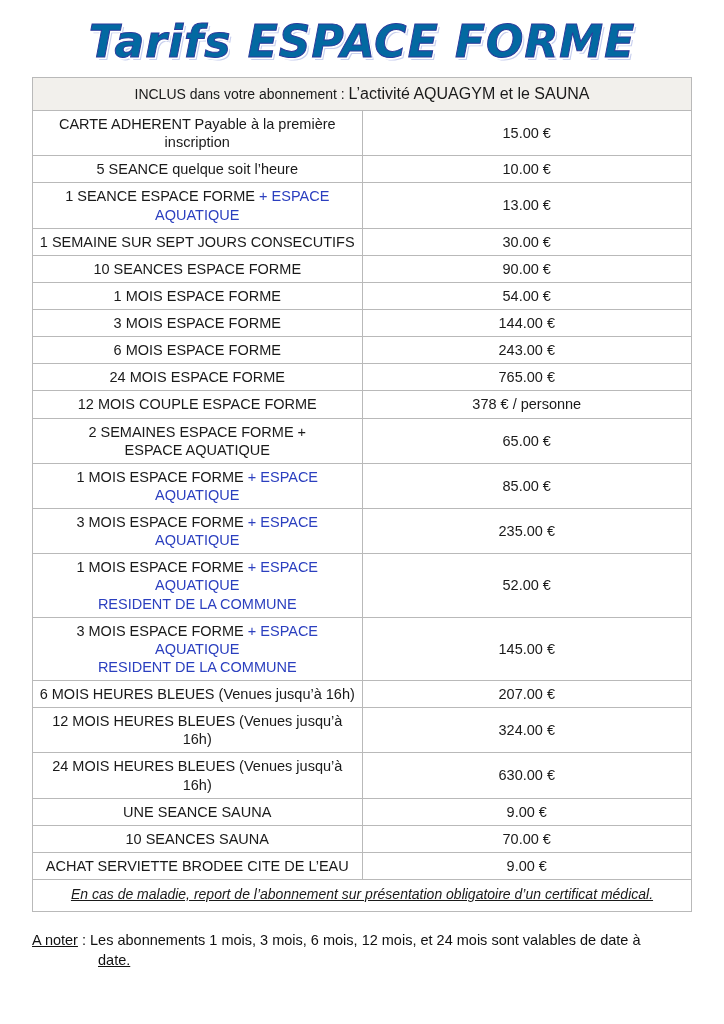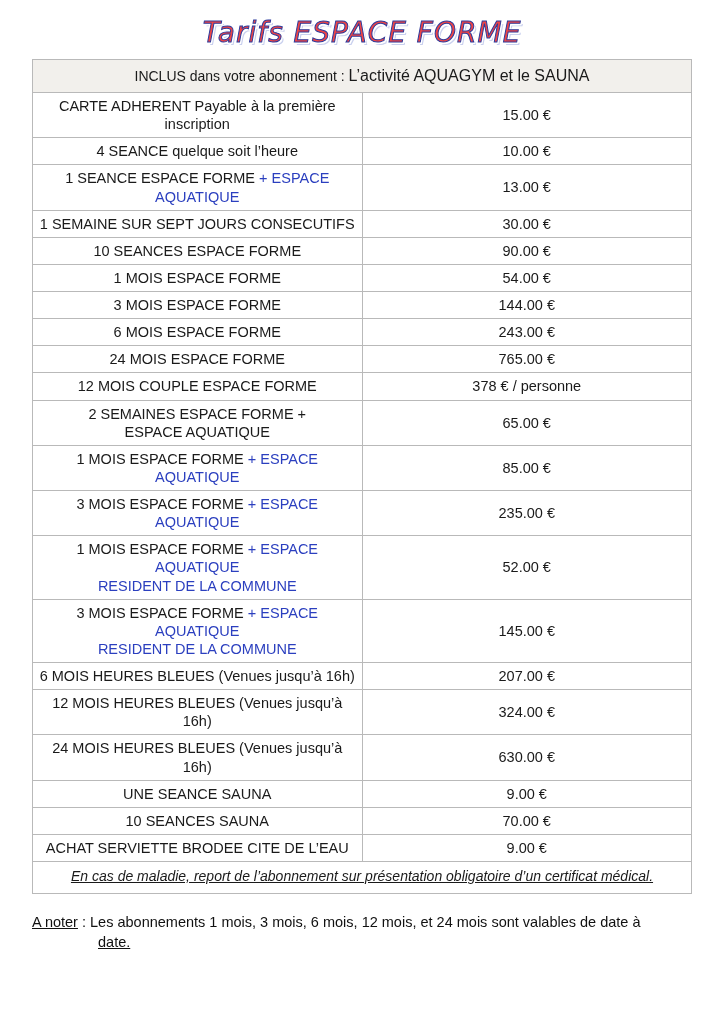--- a/index.html
+++ b/index.html
@@ -19,25 +19,25 @@
   }
   
   .title-wrap {
     text-align: center;
     padding-top: 16px;
     padding-bottom: 10px;
   }
   .title {
     display: inline-block;
     font-family: "DejaVu Sans", sans-serif;
-    font-size: 28px;
+    font-size: 44px;
     font-style: italic;
-    font-weight: normal;
+    font-weight: bold;
     letter-spacing: 1px;
-    color: #ef4444;
+    color: #0369a1;
     text-shadow:
       -1.5px -1.5px 0 #ffffff,
        1.5px -1.5px 0 #ffffff,
       -1.5px  1.5px 0 #ffffff,
        1.5px  1.5px 0 #ffffff,
        2.5px 2.5px 0 #c9d0ee;
     -webkit-text-stroke: 1px #2b3a9c;
   }
   
   .tariff-table {
@@ -106,21 +106,21 @@
           <span class="hdr-small">INCLUS dans votre abonnement : </span><span class="hdr-big">L’activité AQUAGYM et le SAUNA</span>
         </td>
       </tr>
       </tbody>
       <tbody id="rows-host">
         <tr>
           <td class="col-label"><span>CARTE ADHERENT Payable à la première inscription</span></td>
           <td class="col-price label-price">15.00 €</td>
         </tr>
         <tr>
-          <td class="col-label"><span>4 SEANCE quelque soit l’heure</span></td>
+          <td class="col-label"><span>5 SEANCE quelque soit l’heure</span></td>
           <td class="col-price label-price">10.00 €</td>
         </tr>
         <tr>
           <td class="col-label"><span>1 SEANCE ESPACE FORME </span><span class="blue">+ ESPACE AQUATIQUE</span></td>
           <td class="col-price label-price blue">13.00 €</td>
         </tr>
         <tr>
           <td class="col-label"><span>1 SEMAINE SUR SEPT JOURS CONSECUTIFS</span></td>
           <td class="col-price label-price">30.00 €</td>
         </tr>

